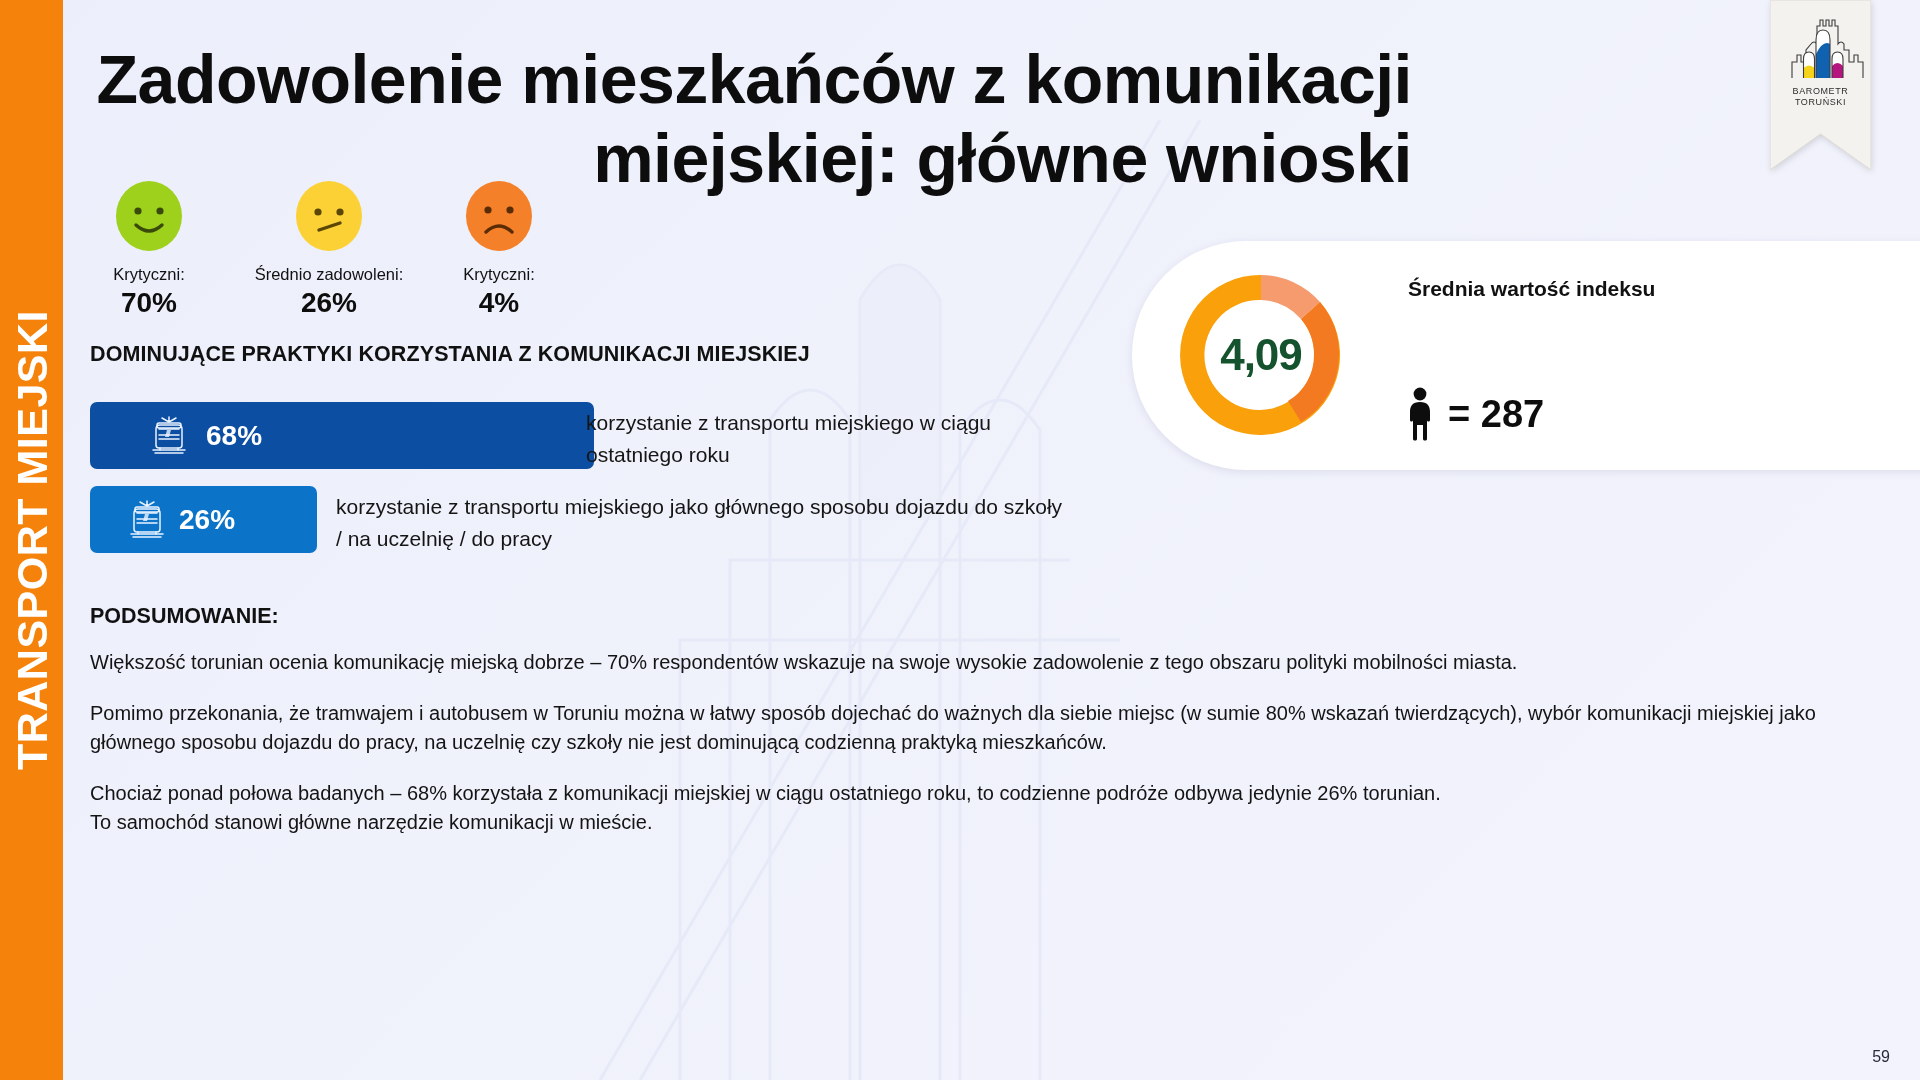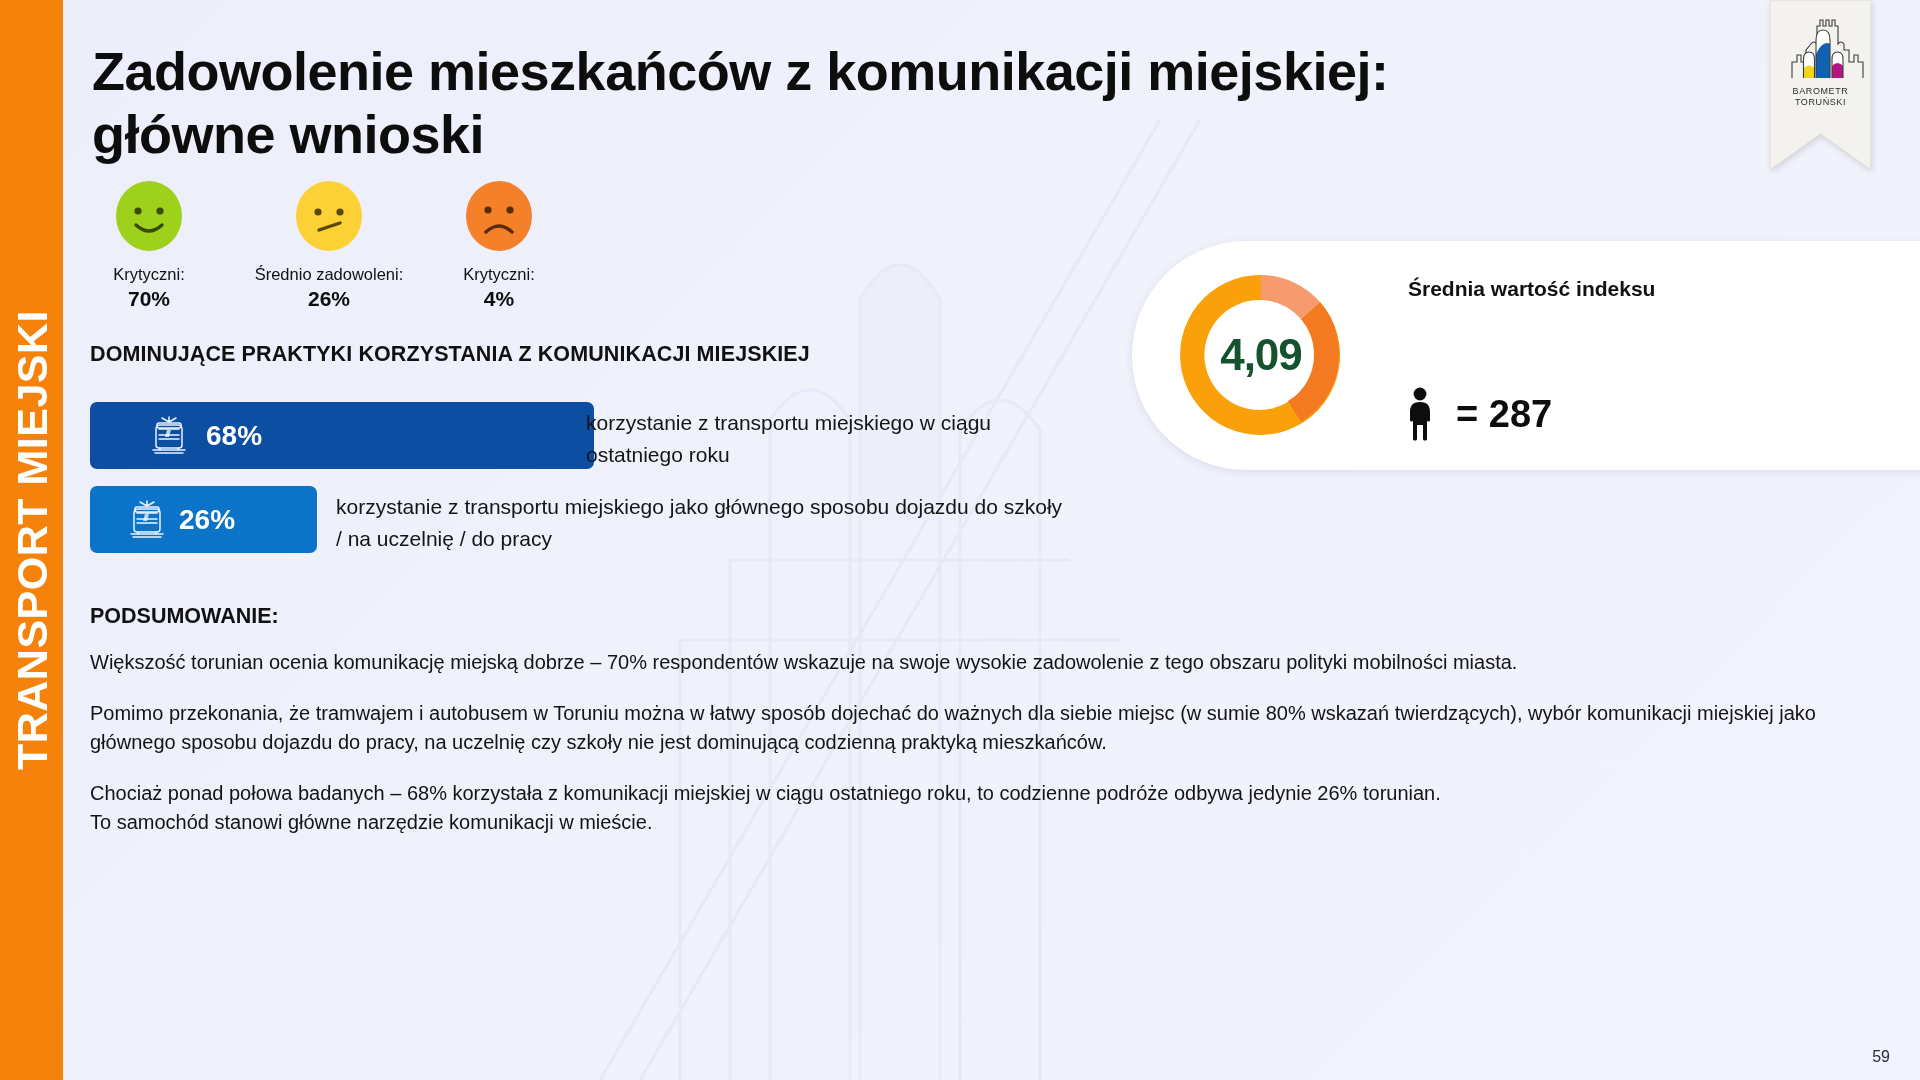--- a/index.html
+++ b/index.html
@@ -41,25 +41,26 @@
     font-size: 43px;
     font-weight: 700;
     letter-spacing: .5px;
   }
 
   
   .title {
     position: absolute;
     left: 92px; top: 40px;
     width: 1320px;
-    font-size: 54px;
+    font-size: 68px;
     line-height: 1.16;
     font-weight: 700;
     color: #0d0d0d;
     letter-spacing: -.5px;
+    text-align: right;
   }
 
   
   .ribbon {
     position: absolute;
     right: 49px; top: 0;
     width: 101px; height: 170px;
     z-index: 6;
     filter: drop-shadow(1px 2px 3px rgba(0,0,0,.13));
   }
@@ -77,21 +78,21 @@
   .emoji { display: block; margin: 0 auto; }
   .face-label {
     margin-top: 12px;
     font-size: 16.5px;
     color: #111;
     font-weight: 400;
     line-height: 1.25;
   }
   .face-value {
     margin-top: 2px;
-    font-size: 21px;
+    font-size: 28px;
     font-weight: 700;
     color: #0d0d0d;
   }
 
   
   .sec-head {
     position: absolute;
     left: 90px; top: 342px;
     font-size: 21.5px;
     font-weight: 700;
@@ -184,21 +185,21 @@
     left: 276px; top: 74px;
     font-size: 16.5px;
     color: #131313;
     line-height: 1.42;
   }
   .card-sub ul { list-style: none; margin: 0; padding-left: 16px; }
   .card-sub li::before { content: "\2022"; margin-right: 7px; }
   .people {
     position: absolute;
     left: 274px; top: 146px;
-    display: flex; align-items: center; gap: 22px; text-align: right;
+    display: flex; align-items: center; gap: 14px; text-align: right;
   }
   .people-eq {
     font-size: 38px;
     font-weight: 700;
     color: #0d0d0d;
   }
 
   
   .page-num {
     position: absolute;

